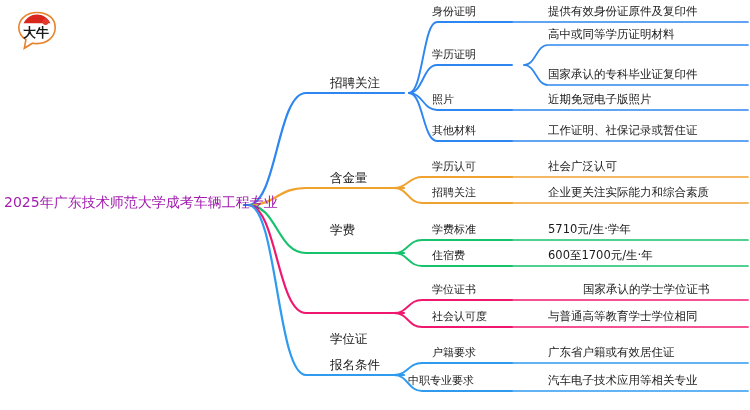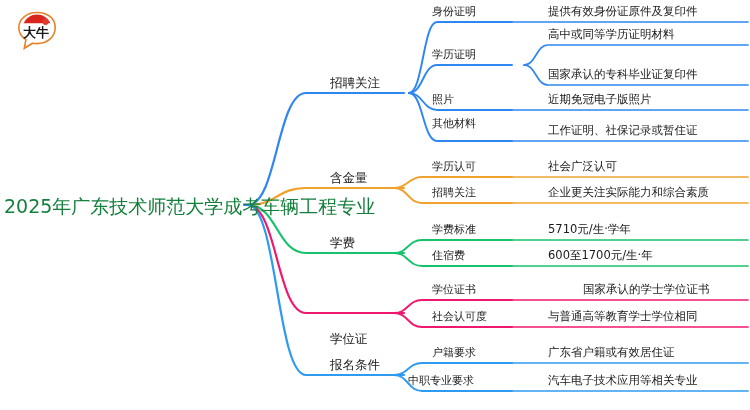--- a/index.html
+++ b/index.html
@@ -18,21 +18,21 @@
   .logo-mark{position:relative;width:42px;height:42px;flex:0 0 42px;}
   .logo-text{display:flex;flex-direction:column;justify-content:center;line-height:1;}
   .logo-cn{font-size:19px;font-weight:bold;color:#149B3C;letter-spacing:.5px;
            font-family:"DejaVu Sans","Liberation Sans",sans-serif;}
   .logo-en{font-size:11px;font-weight:bold;color:#6b6b6b;margin-top:4px;letter-spacing:.2px;
            font-family:"DejaVu Sans Mono","Liberation Mono",monospace;}
 
   
   .root-title{
     position:absolute;left:4px;top:194px;
-    font-size:19px;color:#15803d;white-space:nowrap;
+    font-size:14px;color:#a21caf;white-space:nowrap;
     font-family:"DejaVu Sans","Liberation Sans",sans-serif;
   }
 
   
   .node{
     position:absolute;white-space:nowrap;color:#1a1a1a;
     font-family:"DejaVu Sans","Liberation Sans",sans-serif;
   }
   .lvl1{font-size:12.5px;}
   .lvl2{font-size:11px;}
@@ -92,28 +92,28 @@
 
   <div id="labels">
       <div class="node lvl1" style="left: 330px; top: 75px;">招聘关注</div>
       <div class="node lvl2" style="left: 432px; top: 4px;">身份证明</div>
       <div class="node leaf" style="left: 548px; top: 4px;">提供有效身份证原件及复印件</div>
       <div class="node lvl2" style="left: 432px; top: 47px;">学历证明</div>
       <div class="node leaf" style="left: 548px; top: 27px;">高中或同等学历证明材料</div>
       <div class="node leaf" style="left: 548px; top: 67px;">国家承认的专科毕业证复印件</div>
       <div class="node lvl2" style="left: 432px; top: 92px;">照片</div>
       <div class="node leaf" style="left: 548px; top: 92px;">近期免冠电子版照片</div>
-      <div class="node lvl2" style="left: 432px; top: 116px;">其他材料</div>
+      <div class="node lvl2" style="left: 432px; top: 123px;">其他材料</div>
       <div class="node leaf" style="left: 548px; top: 123px;">工作证明、社保记录或暂住证</div>
       <div class="node lvl1" style="left: 330px; top: 170px; font-family: Liberation Serif, serif;">含金量</div>
       <div class="node lvl2" style="left: 432px; top: 159px;">学历认可</div>
       <div class="node leaf" style="left: 548px; top: 159px;">社会广泛认可</div>
       <div class="node lvl2" style="left: 432px; top: 185px;">招聘关注</div>
       <div class="node leaf" style="left: 548px; top: 185px;">企业更关注实际能力和综合素质</div>
-      <div class="node lvl1" style="left: 330px; top: 235px; text-align: right;">学费</div>
+      <div class="node lvl1" style="left: 330px; top: 222px; text-align: right;">学费</div>
       <div class="node lvl2" style="left: 432px; top: 222px;">学费标准</div>
       <div class="node leaf" style="left: 548px; top: 222px;">5710元/生·学年</div>
       <div class="node lvl2" style="left: 432px; top: 248px;">住宿费</div>
       <div class="node leaf" style="left: 548px; top: 248px;">600至1700元/生·年</div>
       <div class="node lvl1" style="left: 330px; top: 295px; margin-top: 36px;">学位证</div>
       <div class="node lvl2" style="left: 432px; top: 282px;">学位证书</div>
       <div class="node leaf" style="left: 548px; top: 282px; padding-left: 35px;">国家承认的学士学位证书</div>
       <div class="node lvl2" style="left: 432px; top: 309px;">社会认可度</div>
       <div class="node leaf" style="left: 548px; top: 309px;">与普通高等教育学士学位相同</div>
       <div class="node lvl1" style="left: 330px; top: 357px;">报名条件</div>

